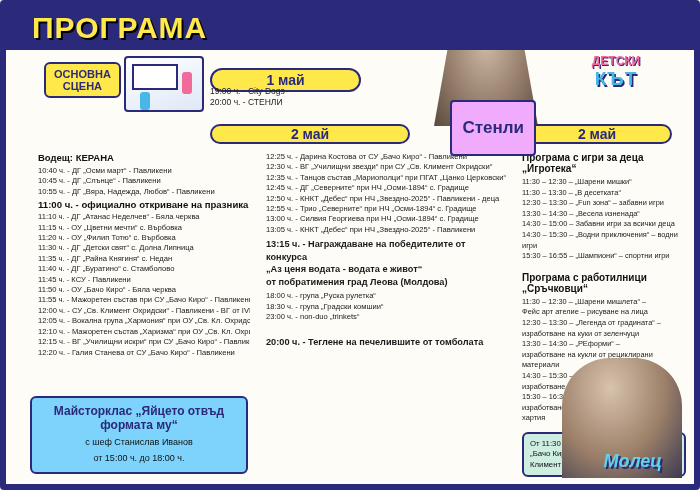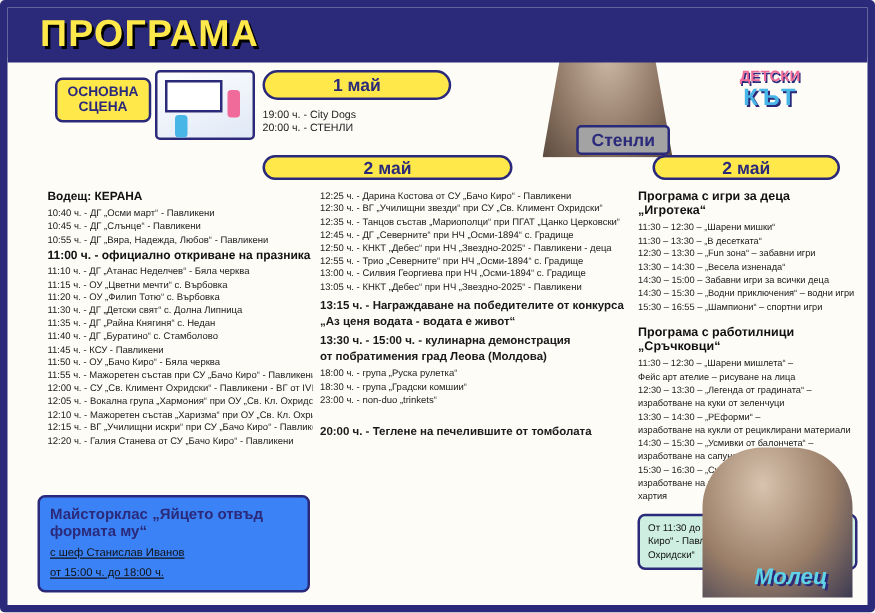--- a/index.html
+++ b/index.html
@@ -90,21 +90,21 @@
   }
   .stage-art .scr {
     position: absolute; left: 6px; top: 6px;
     width: 46px; height: 26px;
     background: #fff; border: 2px solid #2b2a7a;
   }
   .stage-art .p1 { position:absolute; left:56px; top:14px; width:10px;height:22px;background:#f06a9a;border-radius:3px;}
   .stage-art .p2 { position:absolute; left:14px; top:34px; width:10px;height:18px;background:#49b6e8;border-radius:3px;}
   .day1-chip {
     position: absolute;
-    left: 196px; top: 4px;
+    left: 196px; top: 16px;
     width: 151px;
     background: #ffe84a;
     border: 2px solid #2b2a7a;
     border-radius: 14px;
     text-align: center;
     font-size: 14px; font-weight: bold;
     color: #2b2a7a;
     padding: 2px 16px;
   }
   .day1-lines {
@@ -115,26 +115,26 @@
   .artist-photo {
     position: absolute;
     right: 148px; top: -44px;
     width: 104px; height: 118px;
     background: radial-gradient(ellipse at 50% 30%, #cdb9a6 0%, #8e7664 60%, #5a4a3e 100%);
     clip-path: polygon(20% 0,80% 0,100% 100%,0 100%);
   }
   .artist-name {
     position: absolute;
     right: 150px; top: 48px;
-    background: #a3a3a3;
+    background: #f0abfc;
     border: 2px solid #2b2a7a;
     border-radius: 4px;
-    font-size: 14px; font-weight: bold;
-    color: #2b2a7a;
-    padding: 2px 10px;
+    font-size: 17px; font-weight: bold;
+    color: #2b2a7a;
+    padding: 16px 10px;
     z-index: 4;
   }
   .kids-badge {
     position: absolute;
     right: 12px; top: 2px;
     width: 116px; text-align: center;
   }
   .kids-badge .k1 {
     font-size: 12px; font-weight: bold; color: #f06a9a;
     text-shadow: 1px 1px 0 #2b2a7a;
@@ -166,21 +166,21 @@
     border-radius: 14px;
     text-align: center;
     font-size: 14px; font-weight: bold;
     color: #2b2a7a;
   }
   
   .cols {
     position: absolute;
     left: 0; right: 0; top: 100px; bottom: 0;
     display: flex;
-    gap: 6px;
+    gap: 16px;
   }
   .col { position: relative; }
   .col-left  { width: 236px; padding-left: 24px; }
   .col-mid   { width: 252px; }
   .col-right { width: 178px; }
 
   .host { font-size: 9.5px; font-weight: bold; color: #111; margin-bottom: 3px; }
   .ev {
     font-size: 7.6px;
     color: #1a1a1a;
@@ -205,31 +205,31 @@
   .sect-title.sp { margin-top: 10px; }
   .ev.kid {
     font-size: 7.4px; line-height: 10.6px;
     white-space: normal;
   }
   
   .mc-box {
     position: absolute;
     left: 16px; bottom: 4px;
     width: 218px;
-    background: #3b82f6;
+    background: #7dd3fc;
     border: 2px solid #2b2a7a;
     border-radius: 6px;
     padding: 6px 8px 8px 8px;
-    text-align: left;
+    text-align: center;
   }
   .mc-title {
     font-size: 12px; font-weight: bold;
     color: #2b2a7a; line-height: 14px;
   }
-  .mc-sub { font-size: 9px; color: #111; margin-top: 4px; line-height: 12px; text-decoration: underline;}
+  .mc-sub { font-size: 9px; color: #111; margin-top: 4px; line-height: 12px;}
   
   .molec-photo {
     position: absolute;
     right: 4px; bottom: 0;
     width: 120px; height: 120px;
     background: radial-gradient(ellipse at 40% 25%, #d8c3ae 0%, #9b7f68 55%, #3c3a52 100%);
     border-radius: 40% 40% 0 0;
   }
   .molec-name {
     position: absolute;
@@ -333,21 +333,20 @@
         <div class="ev">12:25 ч. - Дарина Костова от СУ „Бачо Киро“ - Павликени</div>
         <div class="ev">12:30 ч. - ВГ „Училищни звезди“ при СУ „Св. Климент Охридски“</div>
         <div class="ev">12:35 ч. - Танцов състав „Мариополци“ при ПГАТ „Цанко Церковски“</div>
         <div class="ev">12:45 ч. - ДГ „Северните“ при НЧ „Осми-1894“ с. Градище</div>
         <div class="ev">12:50 ч. - КНКТ „Дебес“ при НЧ „Звездно-2025“ - Павликени - деца</div>
         <div class="ev">12:55 ч. - Трио „Северните“ при НЧ „Осми-1894“ с. Градище</div>
         <div class="ev">13:00 ч. - Силвия Георгиева при НЧ „Осми-1894“ с. Градище</div>
         <div class="ev">13:05 ч. - КНКТ „Дебес“ при НЧ „Звездно-2025“ - Павликени</div>
         <div class="ev big2 spaced">13:15 ч. - Награждаване на победителите от конкурса</div>
         <div class="ev big2">„Аз ценя водата - водата е живот“</div>
-        <div class="ev big2 spaced">13:30 ч. - 15:00 ч. - кулинарна демонстрация</div>
         <div class="ev big2">от побратимения град Леова (Молдова)</div>
         <div class="ev spaced">18:00 ч. - група „Руска рулетка“</div>
         <div class="ev">18:30 ч. - група „Градски комшии“</div>
         <div class="ev">23:00 ч. - non-duo „trinkets“</div>
         <div class="ev big2" style="margin-top:14px;">20:00 ч. - Теглене на печелившите от томболата</div>
       </div>
 
       <div class="col col-right">
         <div class="sect-title">Програма с игри за деца „Игротека“</div>
         <div class="ev kid">11:30 – 12:30 – „Шарени мишки“</div>

